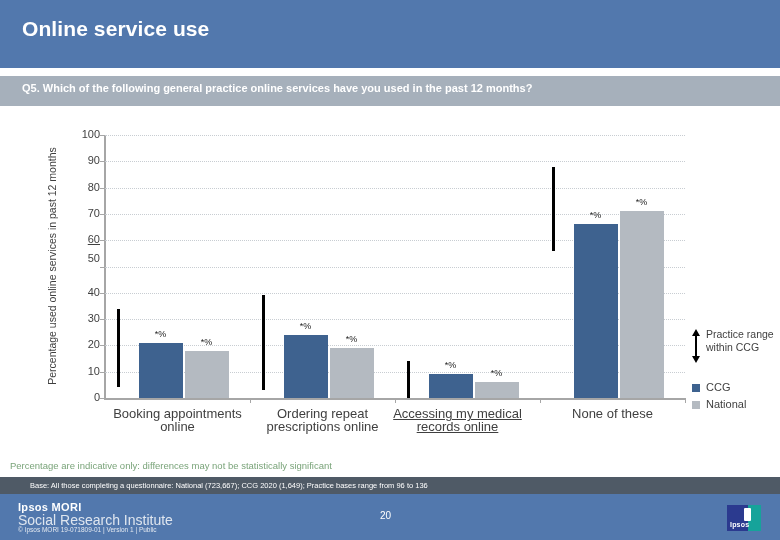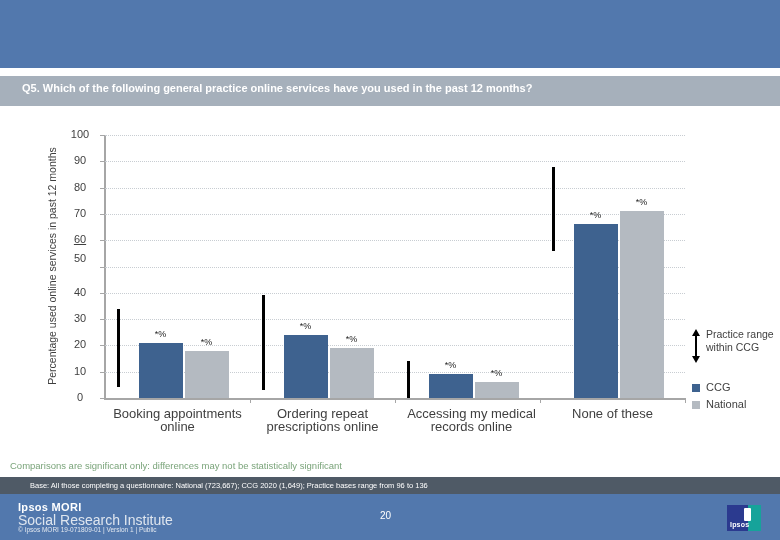--- a/index.html
+++ b/index.html
@@ -61,21 +61,21 @@
   }
   .axis-bottom{
     position:absolute;left:-1px;top:263px;width:582px;height:2px;
     background:#a6a6a6;
   }
   .ytick-mark{
     position:absolute;left:-5px;width:5px;height:1px;background:#a6a6a6;
   }
   .ytick-label{
     position:absolute;right:585px;
-    width:40px;text-align:center;
+    width:40px;text-align:right;
     font-size:11px;color:#3f3f3f;line-height:1;
   }
   .xtick-mark{
     position:absolute;top:263px;width:1px;height:5px;background:#a6a6a6;
   }
 
   .bar{position:absolute;bottom:0;}
   .bar.ccg{background:#3e628f;}
   .bar.national{background:#b4bac1;}
 
@@ -161,20 +161,21 @@
     position:absolute;left:3px;bottom:3px;
     font-size:7px;font-weight:bold;color:#ffffff;letter-spacing:0.2px;
   }
 </style>
 </head>
 <body>
 
 <div class="slide">
 
   <div class="title-banner"></div>
+  <div class="title-text">Online service use</div>
 
   <div class="question-bar"></div>
   <div class="question-text">Q5. Which of the following general practice online services have you used in the past 12 months?</div>
 
   <div class="chart-wrap">
     <div class="y-axis-title">Percentage used online services in past 12 months</div>
 
     <div class="plot" id="plot">
       <div class="axis-left"></div>
       <div class="axis-bottom"></div>
@@ -223,21 +224,21 @@
         <div class="bar national" style="left: 224.5px; width: 44px; height: 49.97px; background: rgb(180, 186, 193);"></div>
         <div class="bar-label" style="left: 231.5px; top: 199.03px;">*%</div>
         <div class="xtick-mark" style="left: 290px;"></div>
         <div class="cat-label" style="left: 145px; width: 145px;">Ordering repeat prescriptions online</div>
         <div class="range-line" style="left: 301.5px; top: 226.18px; height: 36.82px;"></div>
         <div class="bar ccg" style="left: 323.5px; width: 44px; height: 23.67px; background: rgb(62, 98, 143);"></div>
         <div class="bar-label" style="left: 330.5px; top: 225.33px;">*%</div>
         <div class="bar national" style="left: 369.5px; width: 44px; height: 15.78px; background: rgb(180, 186, 193);"></div>
         <div class="bar-label" style="left: 376.5px; top: 233.22px;">*%</div>
         <div class="xtick-mark" style="left: 435px;"></div>
-        <div class="cat-label" style="left: 294px; width: 145px;">Accessing my medical records online</div>
+        <div class="cat-label" style="left: 280px; width: 145px; text-decoration: underline;">Accessing my medical records online</div>
         <div class="range-line" style="left: 446.5px; top: 31.56px; height: 84.16px;"></div>
         <div class="bar ccg" style="left: 468.5px; width: 44px; height: 173.58px; background: rgb(62, 98, 143);"></div>
         <div class="bar-label" style="left: 475.5px; top: 75.42px;">*%</div>
         <div class="bar national" style="left: 514.5px; width: 44px; height: 186.73px; background: rgb(180, 186, 193);"></div>
         <div class="bar-label" style="left: 521.5px; top: 62.27px;">*%</div>
         <div class="xtick-mark" style="left: 580px;"></div>
         <div class="cat-label" style="left: 435px; width: 145px;">None of these</div>
       </div>
 
     <div class="legend">
@@ -253,21 +254,21 @@
             <span class="legend-label">CCG</span>
           </div>
           <div class="legend-row">
             <span class="legend-swatch" style="background: rgb(180, 186, 193);"></span>
             <span class="legend-label">National</span>
           </div>
         </div>
     </div>
   </div>
 
-  <div class="note">Comparisons are significant only: differences may not be statistically significant</div>
+  <div class="note">Percentage are indicative only: differences may not be statistically significant</div>
   <div class="base-bar"></div>
   <div class="base-text">Base: All those completing a questionnaire: National (723,667); CCG 2020 (1,649); Practice bases range from 96 to 136</div>
 
   <div class="footer"></div>
   <div class="footer-logo1">Ipsos MORI</div>
   <div class="footer-logo2">Social Research Institute</div>
   <div class="footer-copy">© Ipsos MORI      19-071809-01 | Version 1 | Public</div>
   <div class="footer-page">20</div>
   <div class="ipsos-mark">
     <div class="tick"></div>

